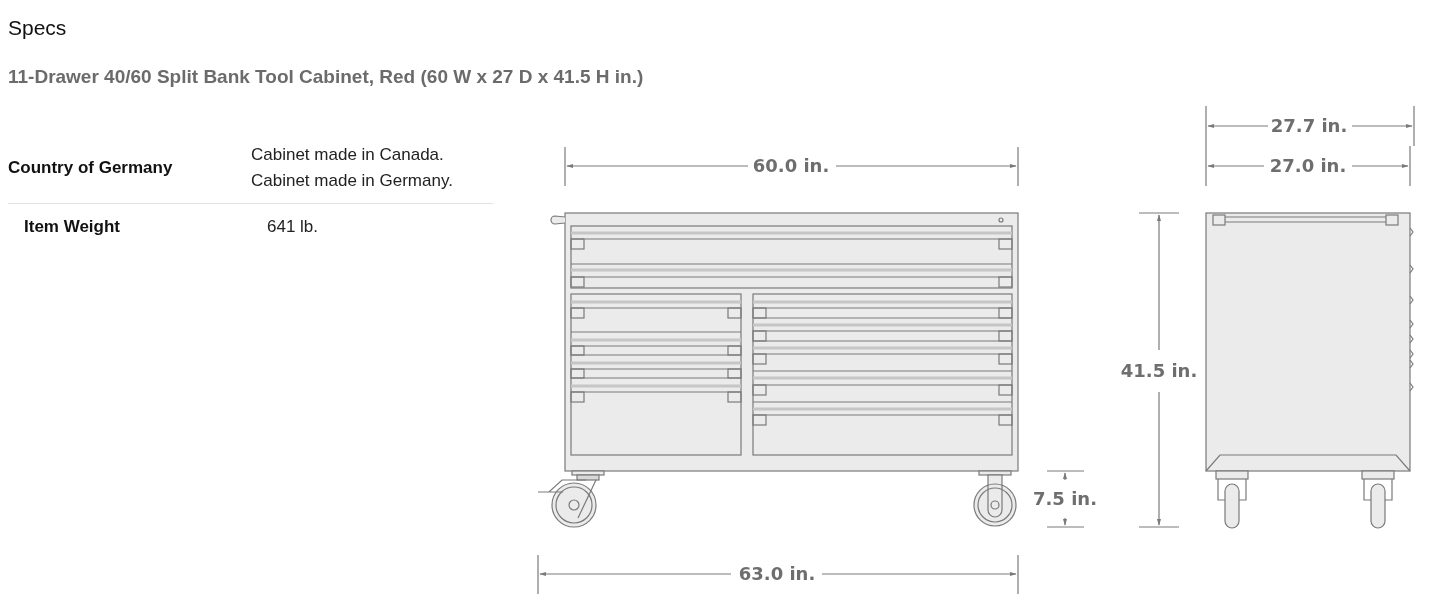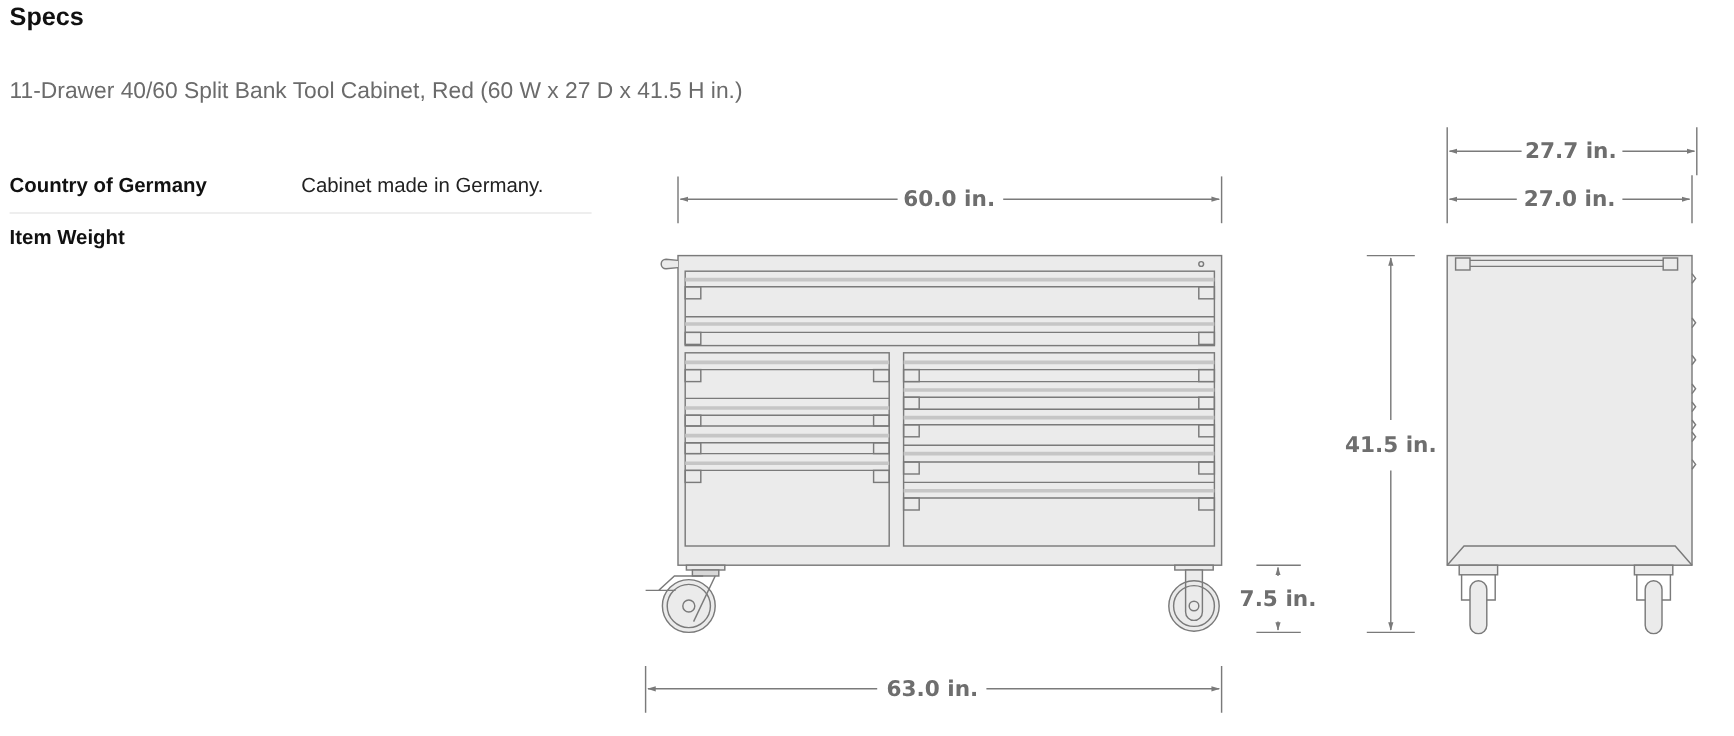--- a/index.html
+++ b/index.html
@@ -1,44 +1,46 @@
 <!DOCTYPE html>
 <html><head>
   <meta charset="utf-8">
   <style>
     html, body { margin: 0; padding: 0; background: #ffffff; }
     body { width: 1445px; height: 613px; position: relative; overflow: hidden;
            font-family: "Liberation Sans", sans-serif; color: #111; }
-    .title { position: absolute; left: 8px; top: 3px; font-size: 21px; font-weight: bold; color: #111; }
-    .subtitle { position: absolute; left: 8px; top: 66px; font-size: 19px; font-weight: normal; color: #6b6b6b; }
+    .title { position: absolute; left: 8px; top: 16px; font-size: 21px; font-weight: normal; color: #111; }
+    .subtitle { position: absolute; left: 8px; top: 66px; font-size: 19px; font-weight: bold; color: #6b6b6b; }
     .specs { position: absolute; left: 8px; top: 140px; width: 485px; }
     .row { display: flex; border-bottom: 1px solid #e3e3e3; }
-    .row:last-child { border-bottom: none; }
+    .row:last-child { border-bottom: none; margin-left: 16px; }
     .row .label { width: 243px; font-weight: bold; font-size: 17px; display: flex; align-items: center; color: #111; }
     .row .value { flex: 1; font-size: 17px; line-height: 26px; color: #222; }
     .row.r1 { padding: 2px 0 9px 0; }
     .row.r2 { padding: 10px 0; }
     .drawing { position: absolute; left: 0; top: 0; }
     .dim-text { font-family: "DejaVu Sans", sans-serif; font-weight: bold; font-size: 18px; fill: #6e6e6e; }
   </style>
 </head>
 <body>
 
 <div class="title">Specs</div>
 <div class="subtitle">11-Drawer 40/60 Split Bank Tool Cabinet, Red (60 W x 27 D x 41.5 H in.)</div>
 
 <div class="specs">
   <div class="row r1">
     <div class="label">Country of Germany</div>
     <div class="value">
+      <div>Cabinet made in Canada.</div>
       <div>Cabinet made in Germany.</div>
     </div>
   </div>
   <div class="row r2">
     <div class="label">Item Weight</div>
+    <div class="value">641 lb.</div>
   </div>
 </div>
 
 <svg class="drawing" width="1445" height="613" xmlns="http://www.w3.org/2000/svg">
   <defs>
     <marker id="arr" viewBox="0 0 10 10" refX="9" refY="5" markerWidth="6" markerHeight="6" orient="auto-start-reverse">
       <path d="M0,2 L10,5 L0,8 z" fill="#7a7a7a"></path>
     </marker>
   </defs>
 

